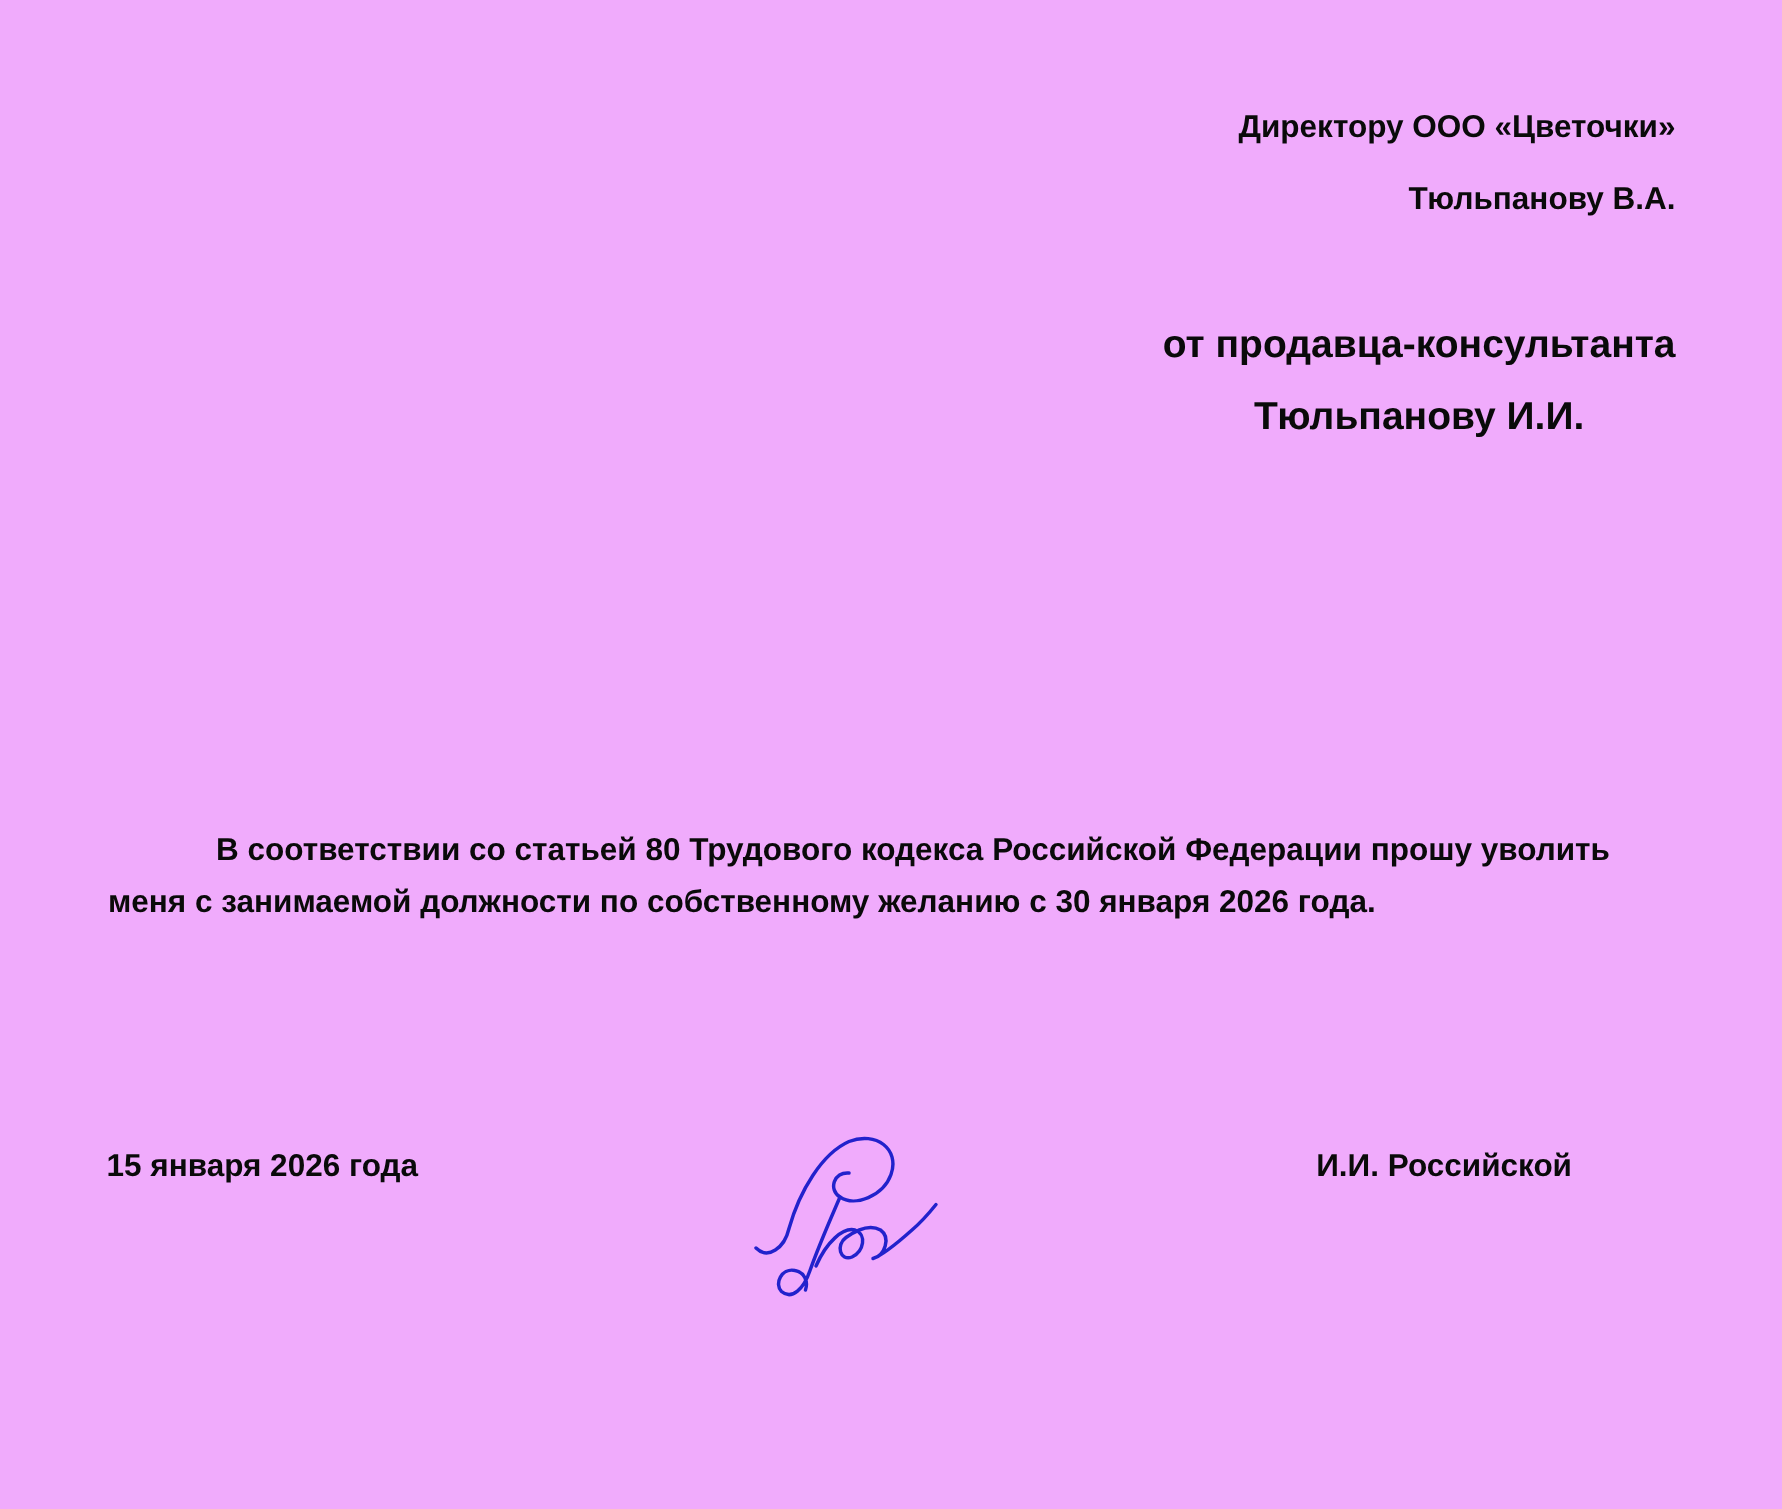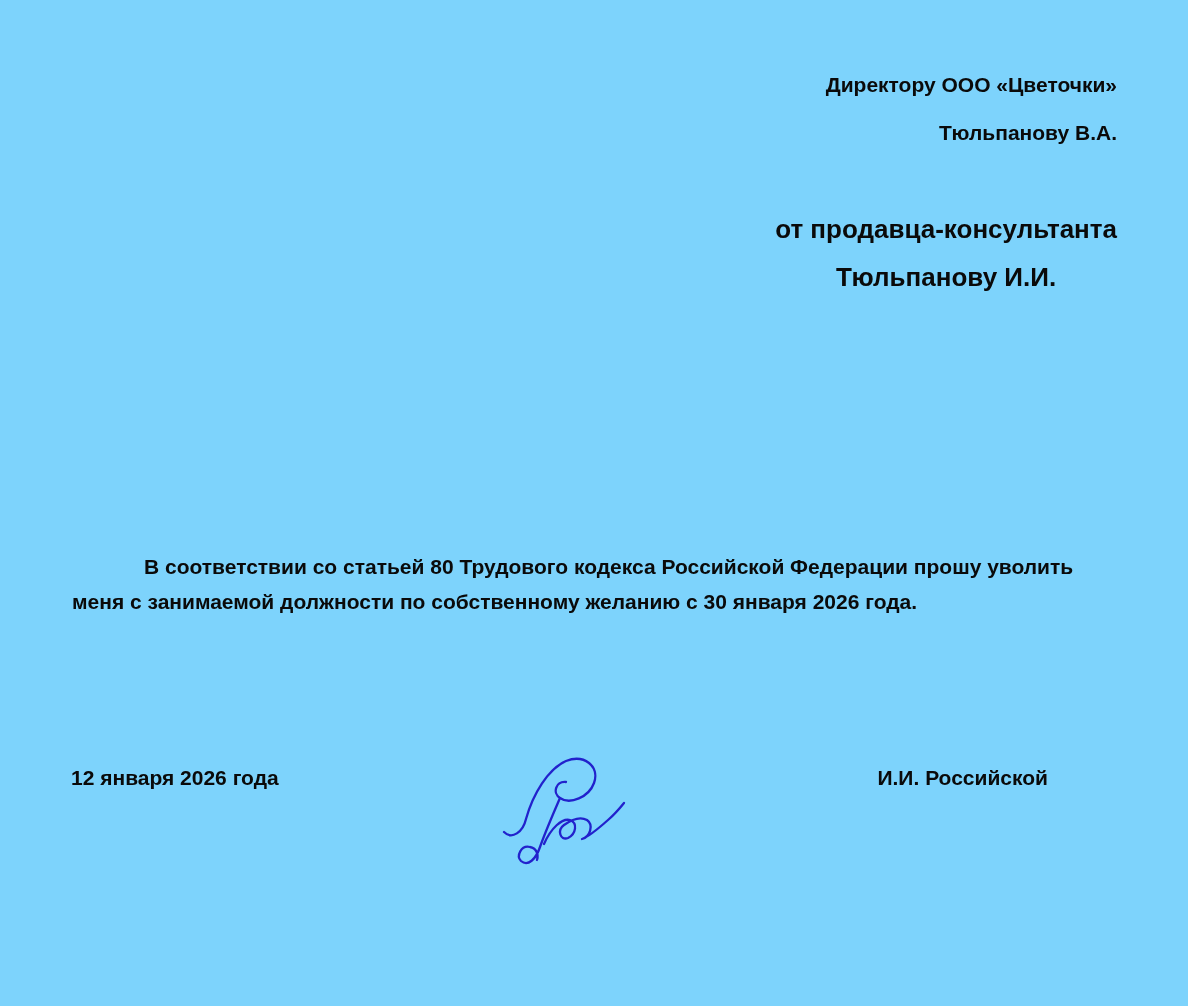--- a/index.html
+++ b/index.html
@@ -4,21 +4,21 @@
 <style>
   html, body {
     margin: 0;
     padding: 0;
     background: #ffffff;
   }
   .page {
     position: relative;
     width: 1188px;
     height: 1006px;
-    background: #7dd3fc;
+    background: #f0abfc;
     font-family: "Liberation Sans", sans-serif;
     font-weight: 700;
     color: #0a0a0a;
     overflow: hidden;
   }
   .recipient-block {
     position: absolute;
     top: 61px;
     right: 71px;
     text-align: right;
@@ -95,21 +95,21 @@
   </div>
 
   <div class="sender-block">
     <div>от продавца-консультанта</div>
     <div>Тюльпанову И.И.</div>
   </div>
 
 
   <p class="doc-body">В соответствии со статьей 80 Трудового кодекса Российской Федерации прошу уволить меня с занимаемой должности по собственному желанию с 30 января 2026 года.</p>
 
-  <div class="date-text">12 января 2026 года</div>
+  <div class="date-text">15 января 2026 года</div>
 
   <svg class="signature-svg" viewBox="0 0 132 120" xmlns="http://www.w3.org/2000/svg">
     <path d="M8,82 C16,90 27,82 30,69 C37,44 52,19 70,11 C88,4 104,16 98,33 C93,47 74,55 64,48 C56,43 60,31 70,32" stroke="#2222cc"></path>
     <path d="M64,48 C58,62 50,80 44,97 C40,109 32,117 25,111 C20,106 25,95 34,97 C40,98 43,104 41,110" stroke="#2222cc"></path>
     <path d="M48,94 C55,78 66,68 74,70 C82,73 80,84 72,88 C64,91 61,80 68,75 C75,70 84,66 91,70 C98,75 94,87 86,89 C92,87 103,78 112,70 C119,64 124,58 128,53" stroke="#2222cc"></path>
   </svg>
 
   <div class="signer-name">И.И. Российской</div>
 
 </div>

